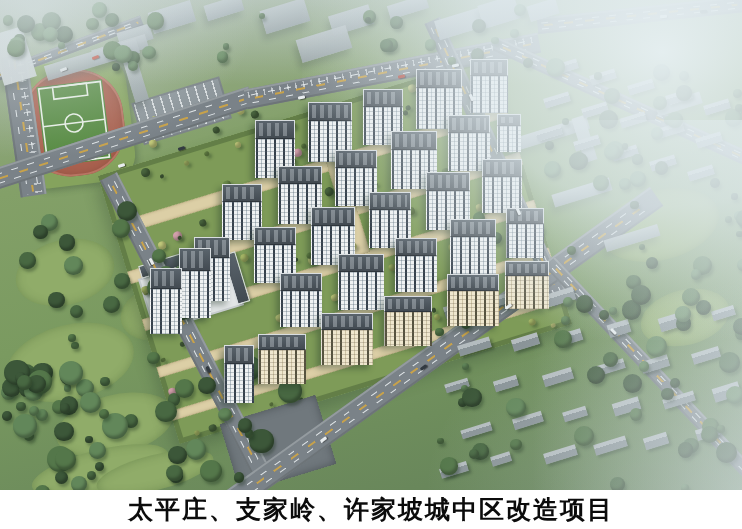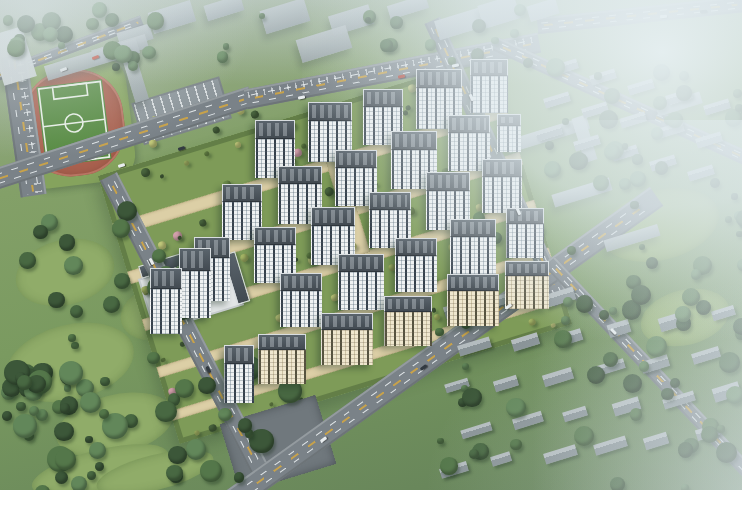--- a/index.html
+++ b/index.html
@@ -691,13 +691,16 @@
         <div class="car" style="left: 700px; top: 10px; transform: rotate(-6deg); background: rgb(50, 58, 65);"></div>
       </div>
 
     <div class="haze haze-top"></div>
     <div class="haze haze-left"></div>
     <div class="haze haze-right"></div>
     <div class="haze haze-br"></div>
     <div class="haze haze-tr"></div>
   </div>
 
+  <div class="caption-bar">
+    <span class="caption-text">太平庄、支家岭、许家坡城中区改造项目</span>
+  </div>
 </div>
 
 </body></html>

